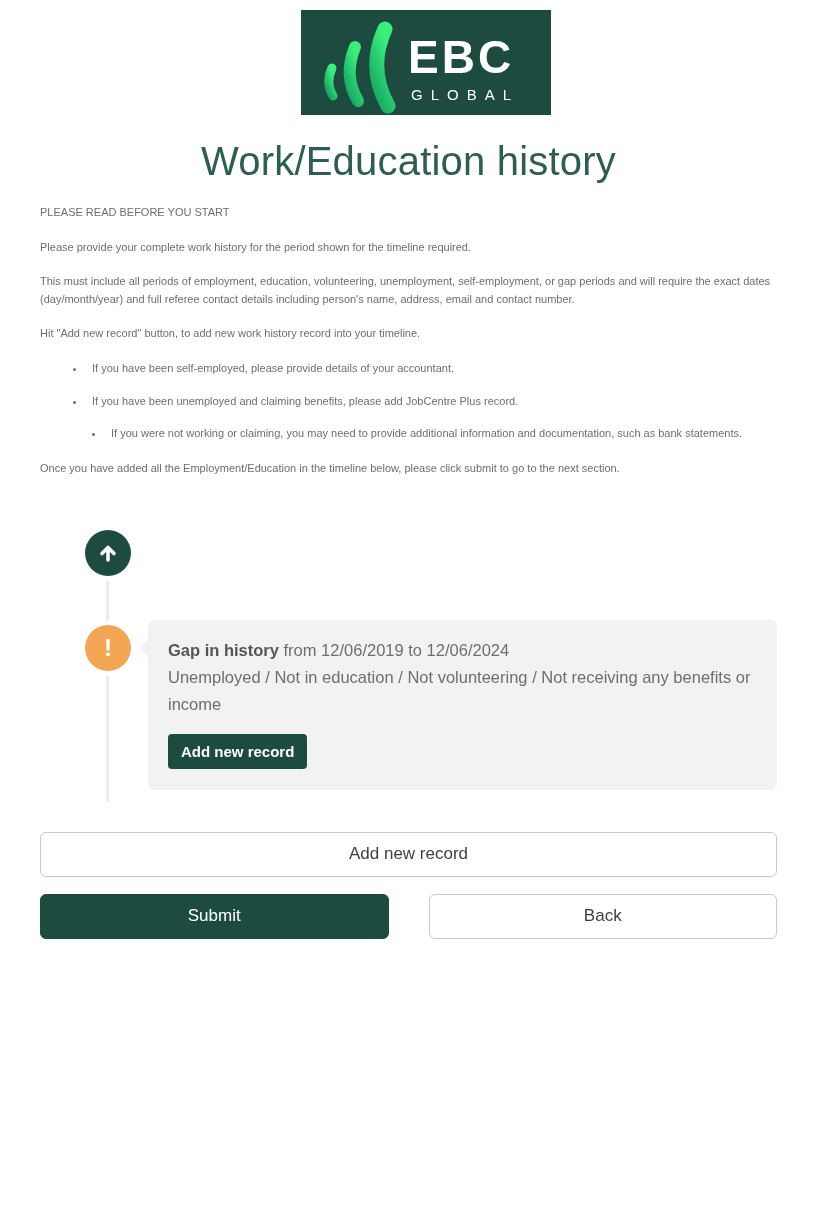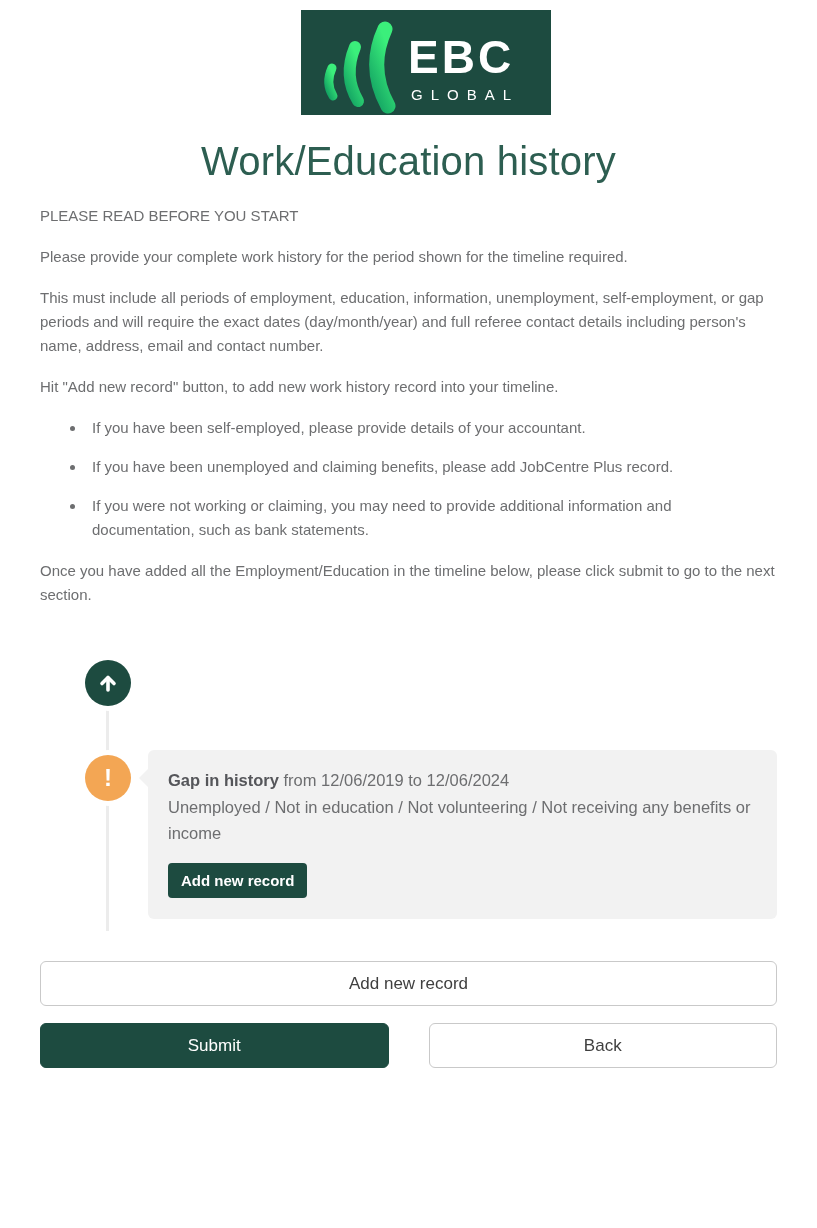--- a/index.html
+++ b/index.html
@@ -21,25 +21,25 @@
   .page-title {
     text-align: center;
     color: #2d5e51;
     font-size: 40px;
     font-weight: 400;
     margin-top: 24px;
     letter-spacing: 0.2px;
   }
 
   
-  .intro { margin: 20px 40px 0; font-size: 15px; line-height: 1.6; color: #6d6e70; }
+  .intro { margin: 20px 40px 0; font-size: 11px; line-height: 1.6; color: #6d6e70; }
   .intro p { margin-bottom: 17px; }
   .intro ul { margin: 0 0 17px 46px; }
   .intro ul li { margin-bottom: 15px; padding-left: 6px; }
-  .intro ul li:last-child { margin-bottom: 0; }
+  .intro ul li:last-child { margin-bottom: 0; margin-left: 19px; }
 
   
   .timeline { position: relative; margin: 48px 0 0 0; }
   .timeline-line {
     position: absolute;
     left: 106px;
     top: 30px;
     bottom: -12px;
     width: 3px;
     background: #ececec;
@@ -145,21 +145,21 @@
       <text x="107" y="63" font-family="Liberation Sans, sans-serif" font-size="46" font-weight="700" letter-spacing="3" fill="#ffffff">EBC</text>
       <text x="110" y="90" font-family="Liberation Sans, sans-serif" font-size="15" font-weight="400" letter-spacing="8" fill="#ffffff">GLOBAL</text>
     </svg>
   </div>
 
   <h1 class="page-title">Work/Education history</h1>
 
   <div class="intro">
     <p>PLEASE READ BEFORE YOU START</p>
     <p>Please provide your complete work history for the period shown for the timeline required.</p>
-    <p>This must include all periods of employment, education, information, unemployment, self-employment, or gap periods and will require the exact dates (day/month/year) and full referee contact details including person's name, address, email and contact number.</p>
+    <p>This must include all periods of employment, education, volunteering, unemployment, self-employment, or gap periods and will require the exact dates (day/month/year) and full referee contact details including person's name, address, email and contact number.</p>
     <p>Hit "Add new record" button, to add new work history record into your timeline.</p>
     <ul>
       <li>If you have been self-employed, please provide details of your accountant.</li>
       <li>If you have been unemployed and claiming benefits, please add JobCentre Plus record.</li>
       <li>If you were not working or claiming, you may need to provide additional information and documentation, such as bank statements.</li>
     </ul>
     <p>Once you have added all the Employment/Education in the timeline below, please click submit to go to the next section.</p>
   </div>
 
   <div class="timeline">

